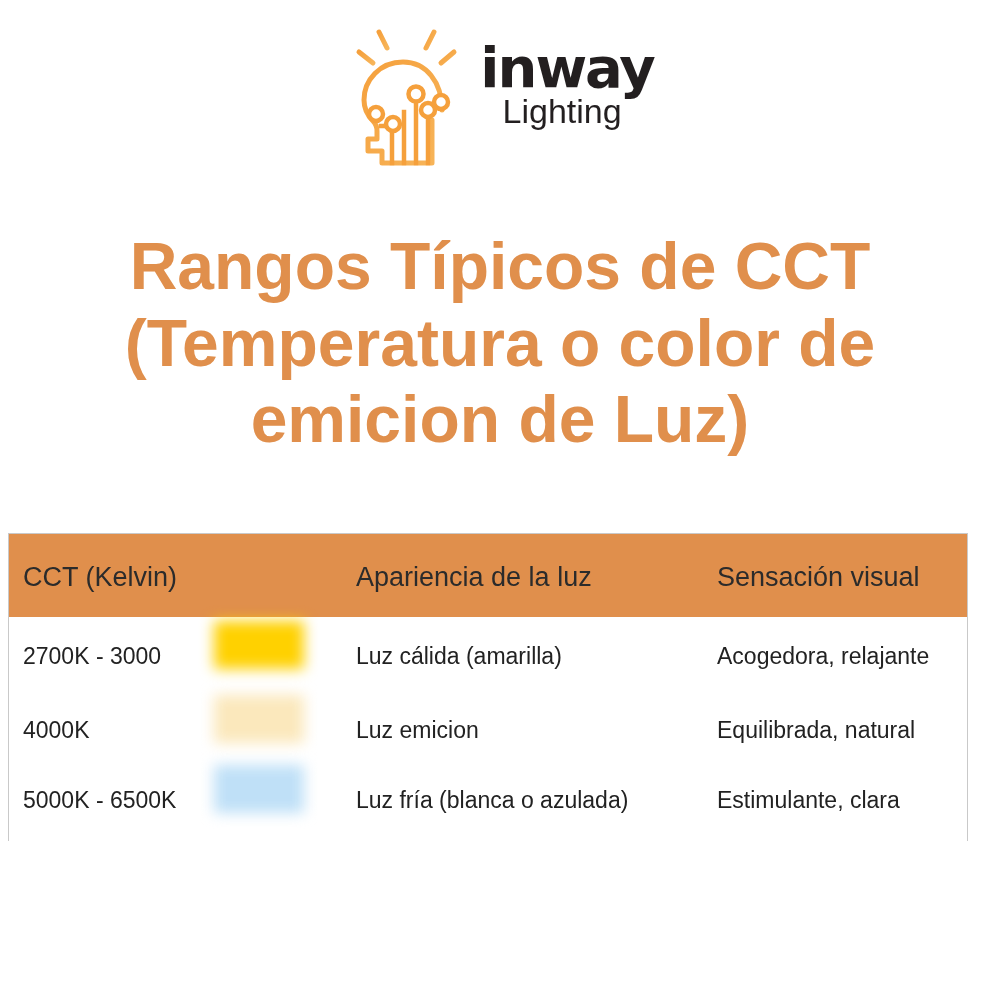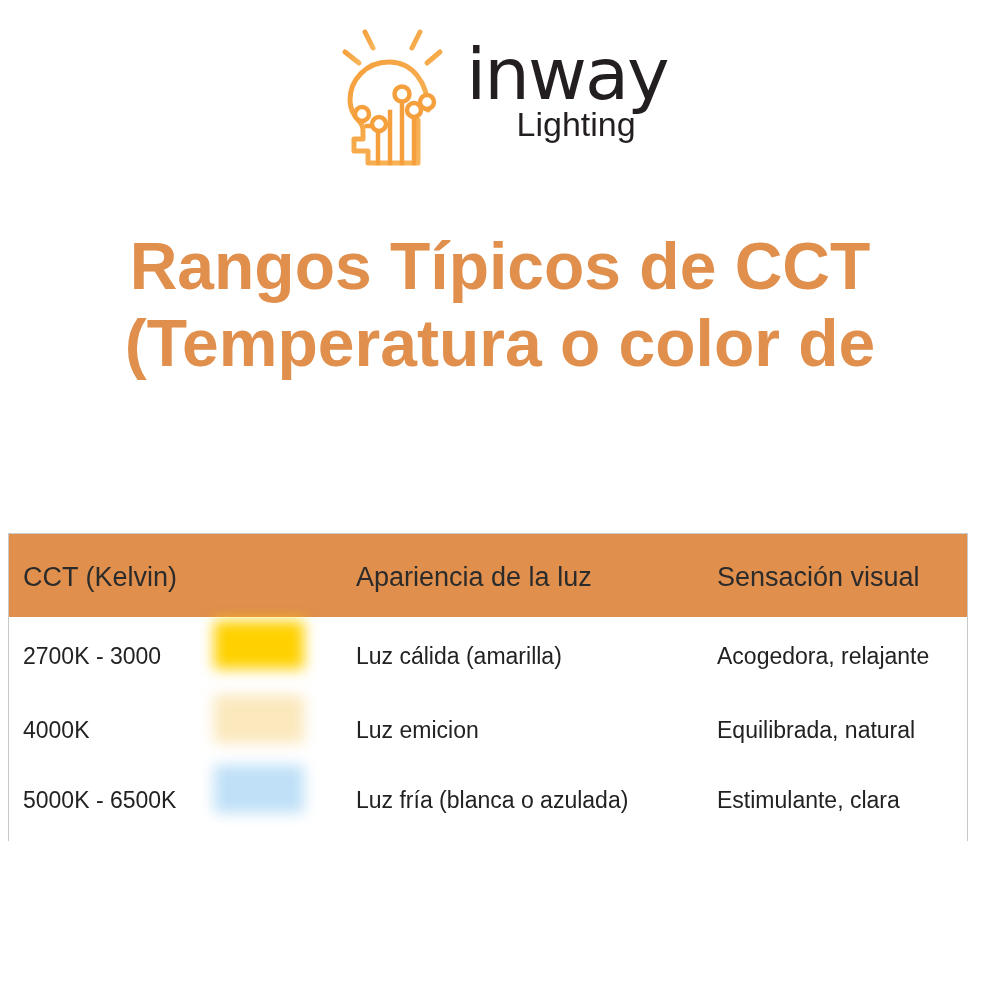--- a/index.html
+++ b/index.html
@@ -14,21 +14,21 @@
 
   
   .logo-block{
     position:absolute; left:0; top:20px; width:1000px;
     display:flex; justify-content:center; align-items:flex-start;
   }
   .logo-inner{ display:flex; align-items:flex-start; gap:14px; }
   .logo-mark{ width:120px; height:150px; display:block; }
   .wordmark{ display:flex; flex-direction:column; align-items:flex-end; margin-top:24px; }
   .wordmark-main{
-    font-size:72px; font-weight:normal; color:#231f20;
+    font-size:56px; font-weight:bold; color:#231f20;
     line-height:0.85; letter-spacing:-2px;
     font-family:"DejaVu Sans", sans-serif;
   }
   .wordmark-sub{
     font-size:34px; font-weight:normal; color:#231f20;
     line-height:1; margin-top:2px; margin-right:32px;
     font-family:"Liberation Sans", sans-serif;
   }
 
   
@@ -121,20 +121,21 @@
       <span class="wordmark">
         <span class="wordmark-main">inway</span>
         <span class="wordmark-sub">Lighting</span>
       </span>
     </div>
   </div>
 
   <div class="title">
     <span>Rangos Típicos de CCT</span>
     <span>(Temperatura o color de</span>
+    <span>emicion de Luz)</span>
   </div>
 
   <div class="cct-table">
 
     <div class="thead">
       <span class="cell-c1">CCT (Kelvin)</span>
       <span class="cell-c2">Apariencia de la luz</span>
       <span class="cell-c3">Sensación visual</span>
     </div>
 

